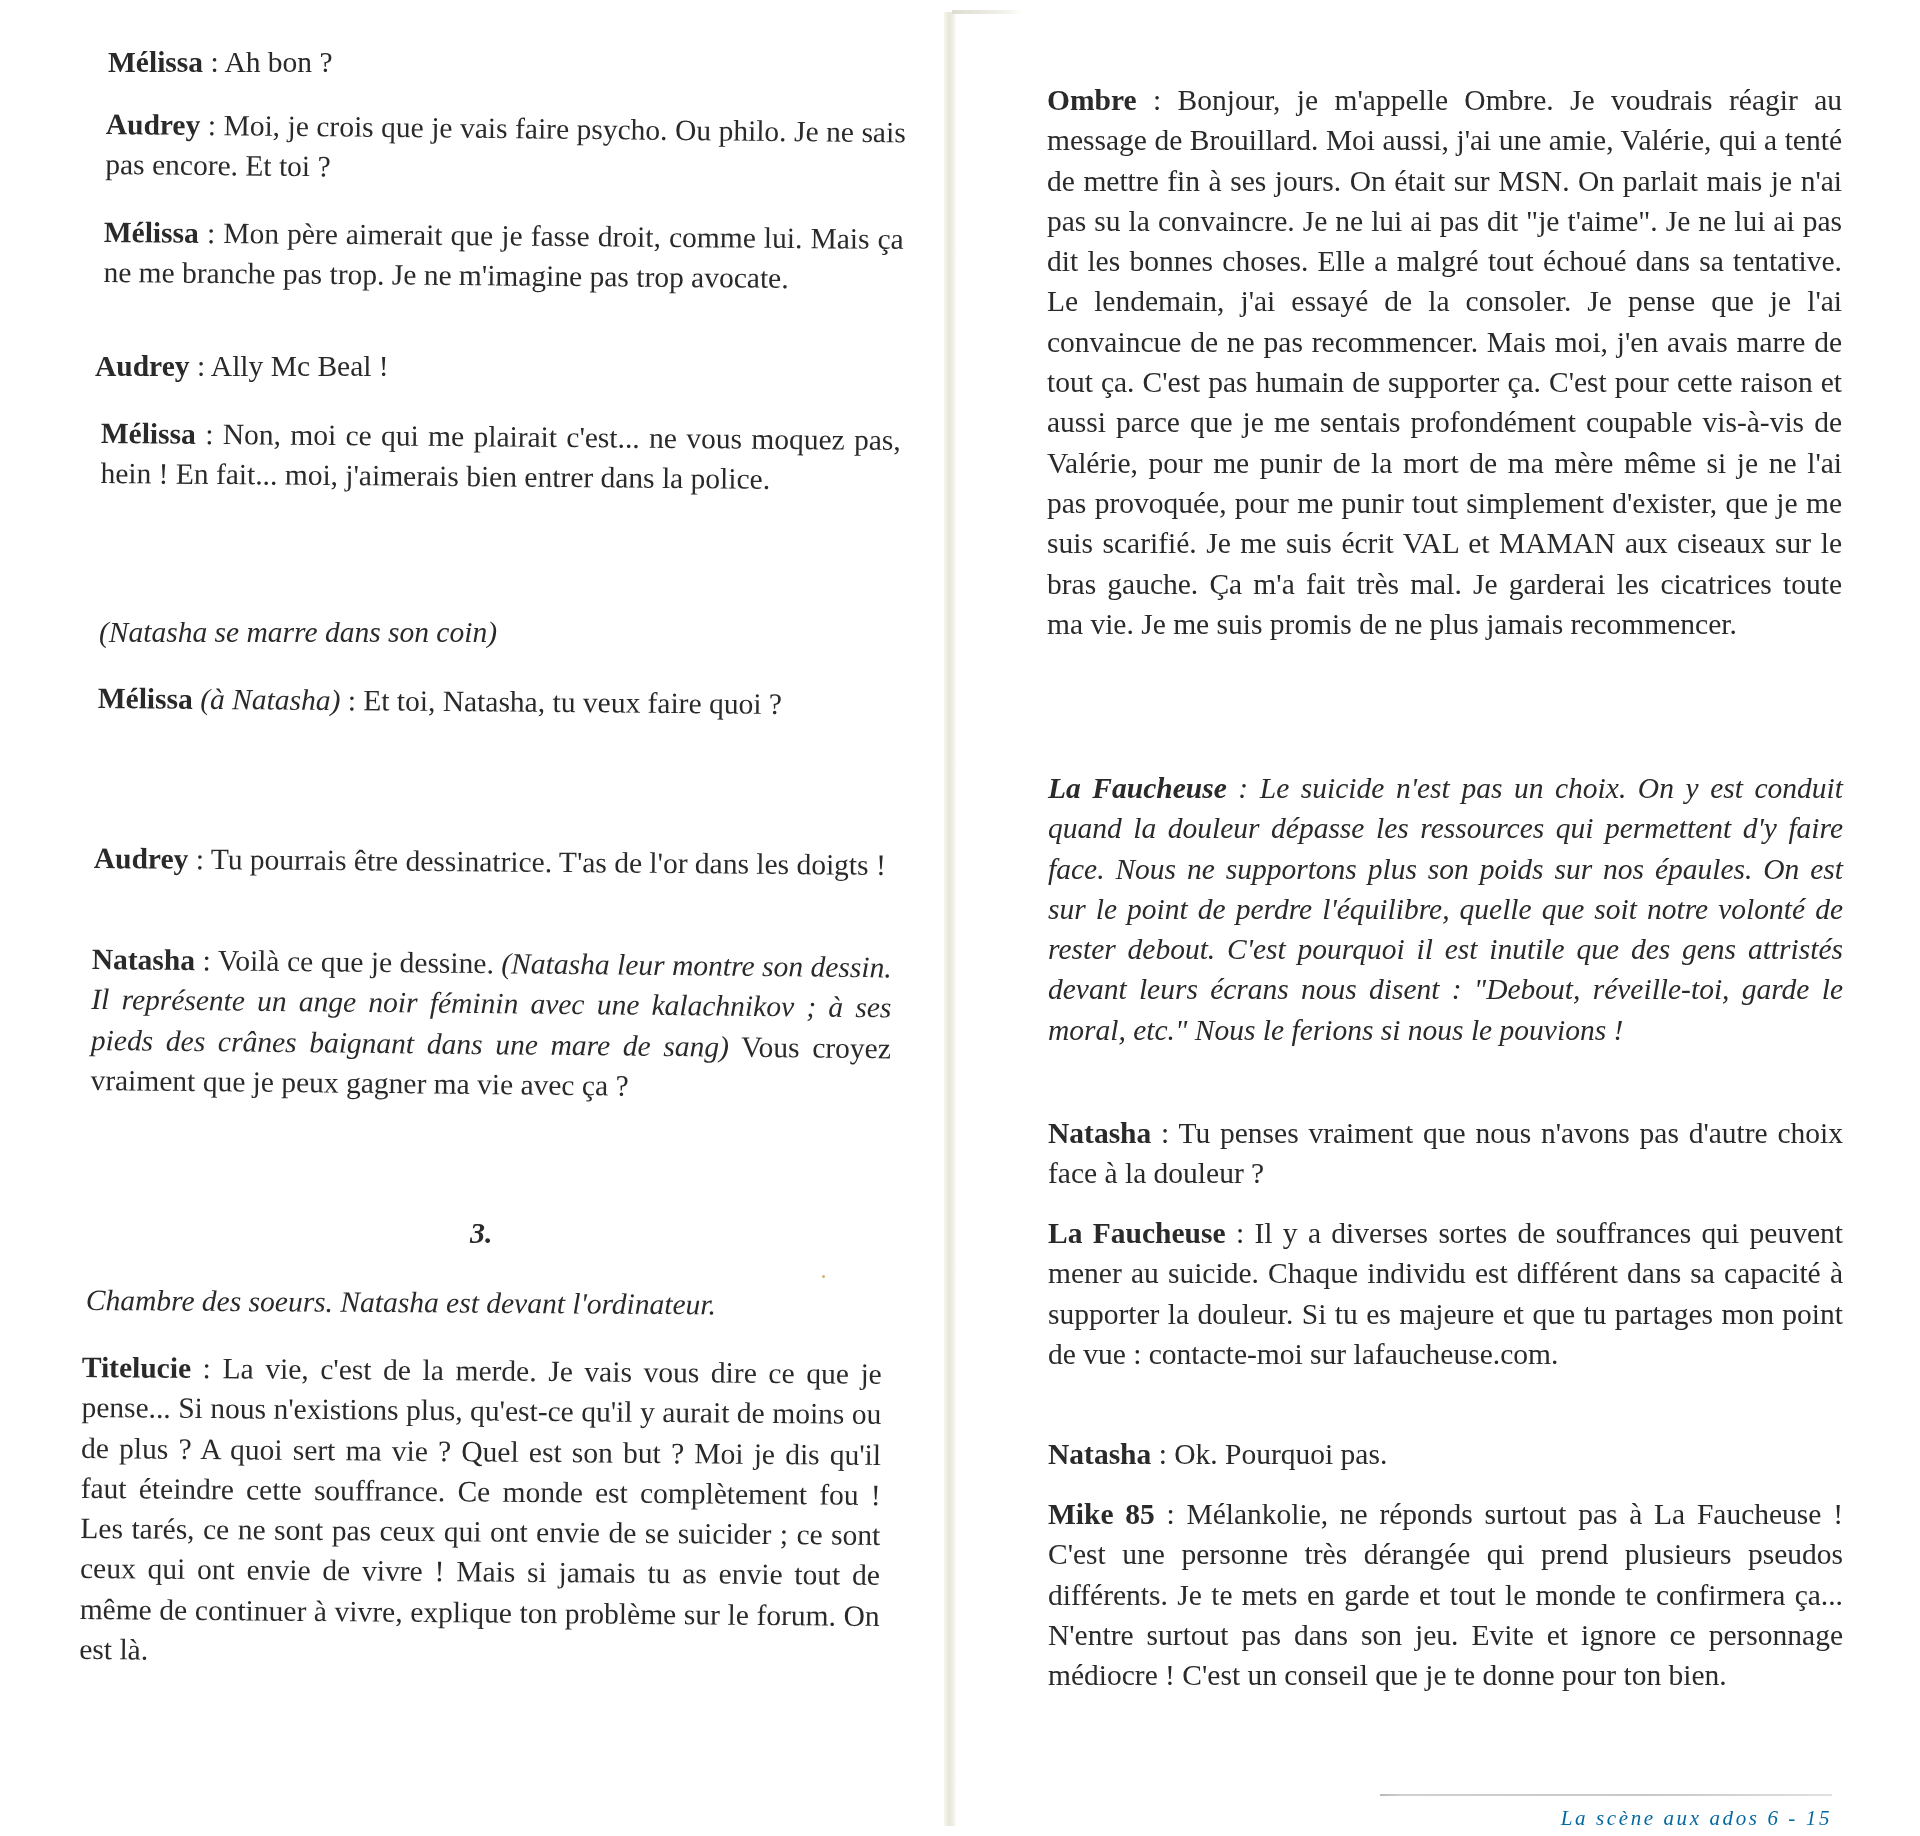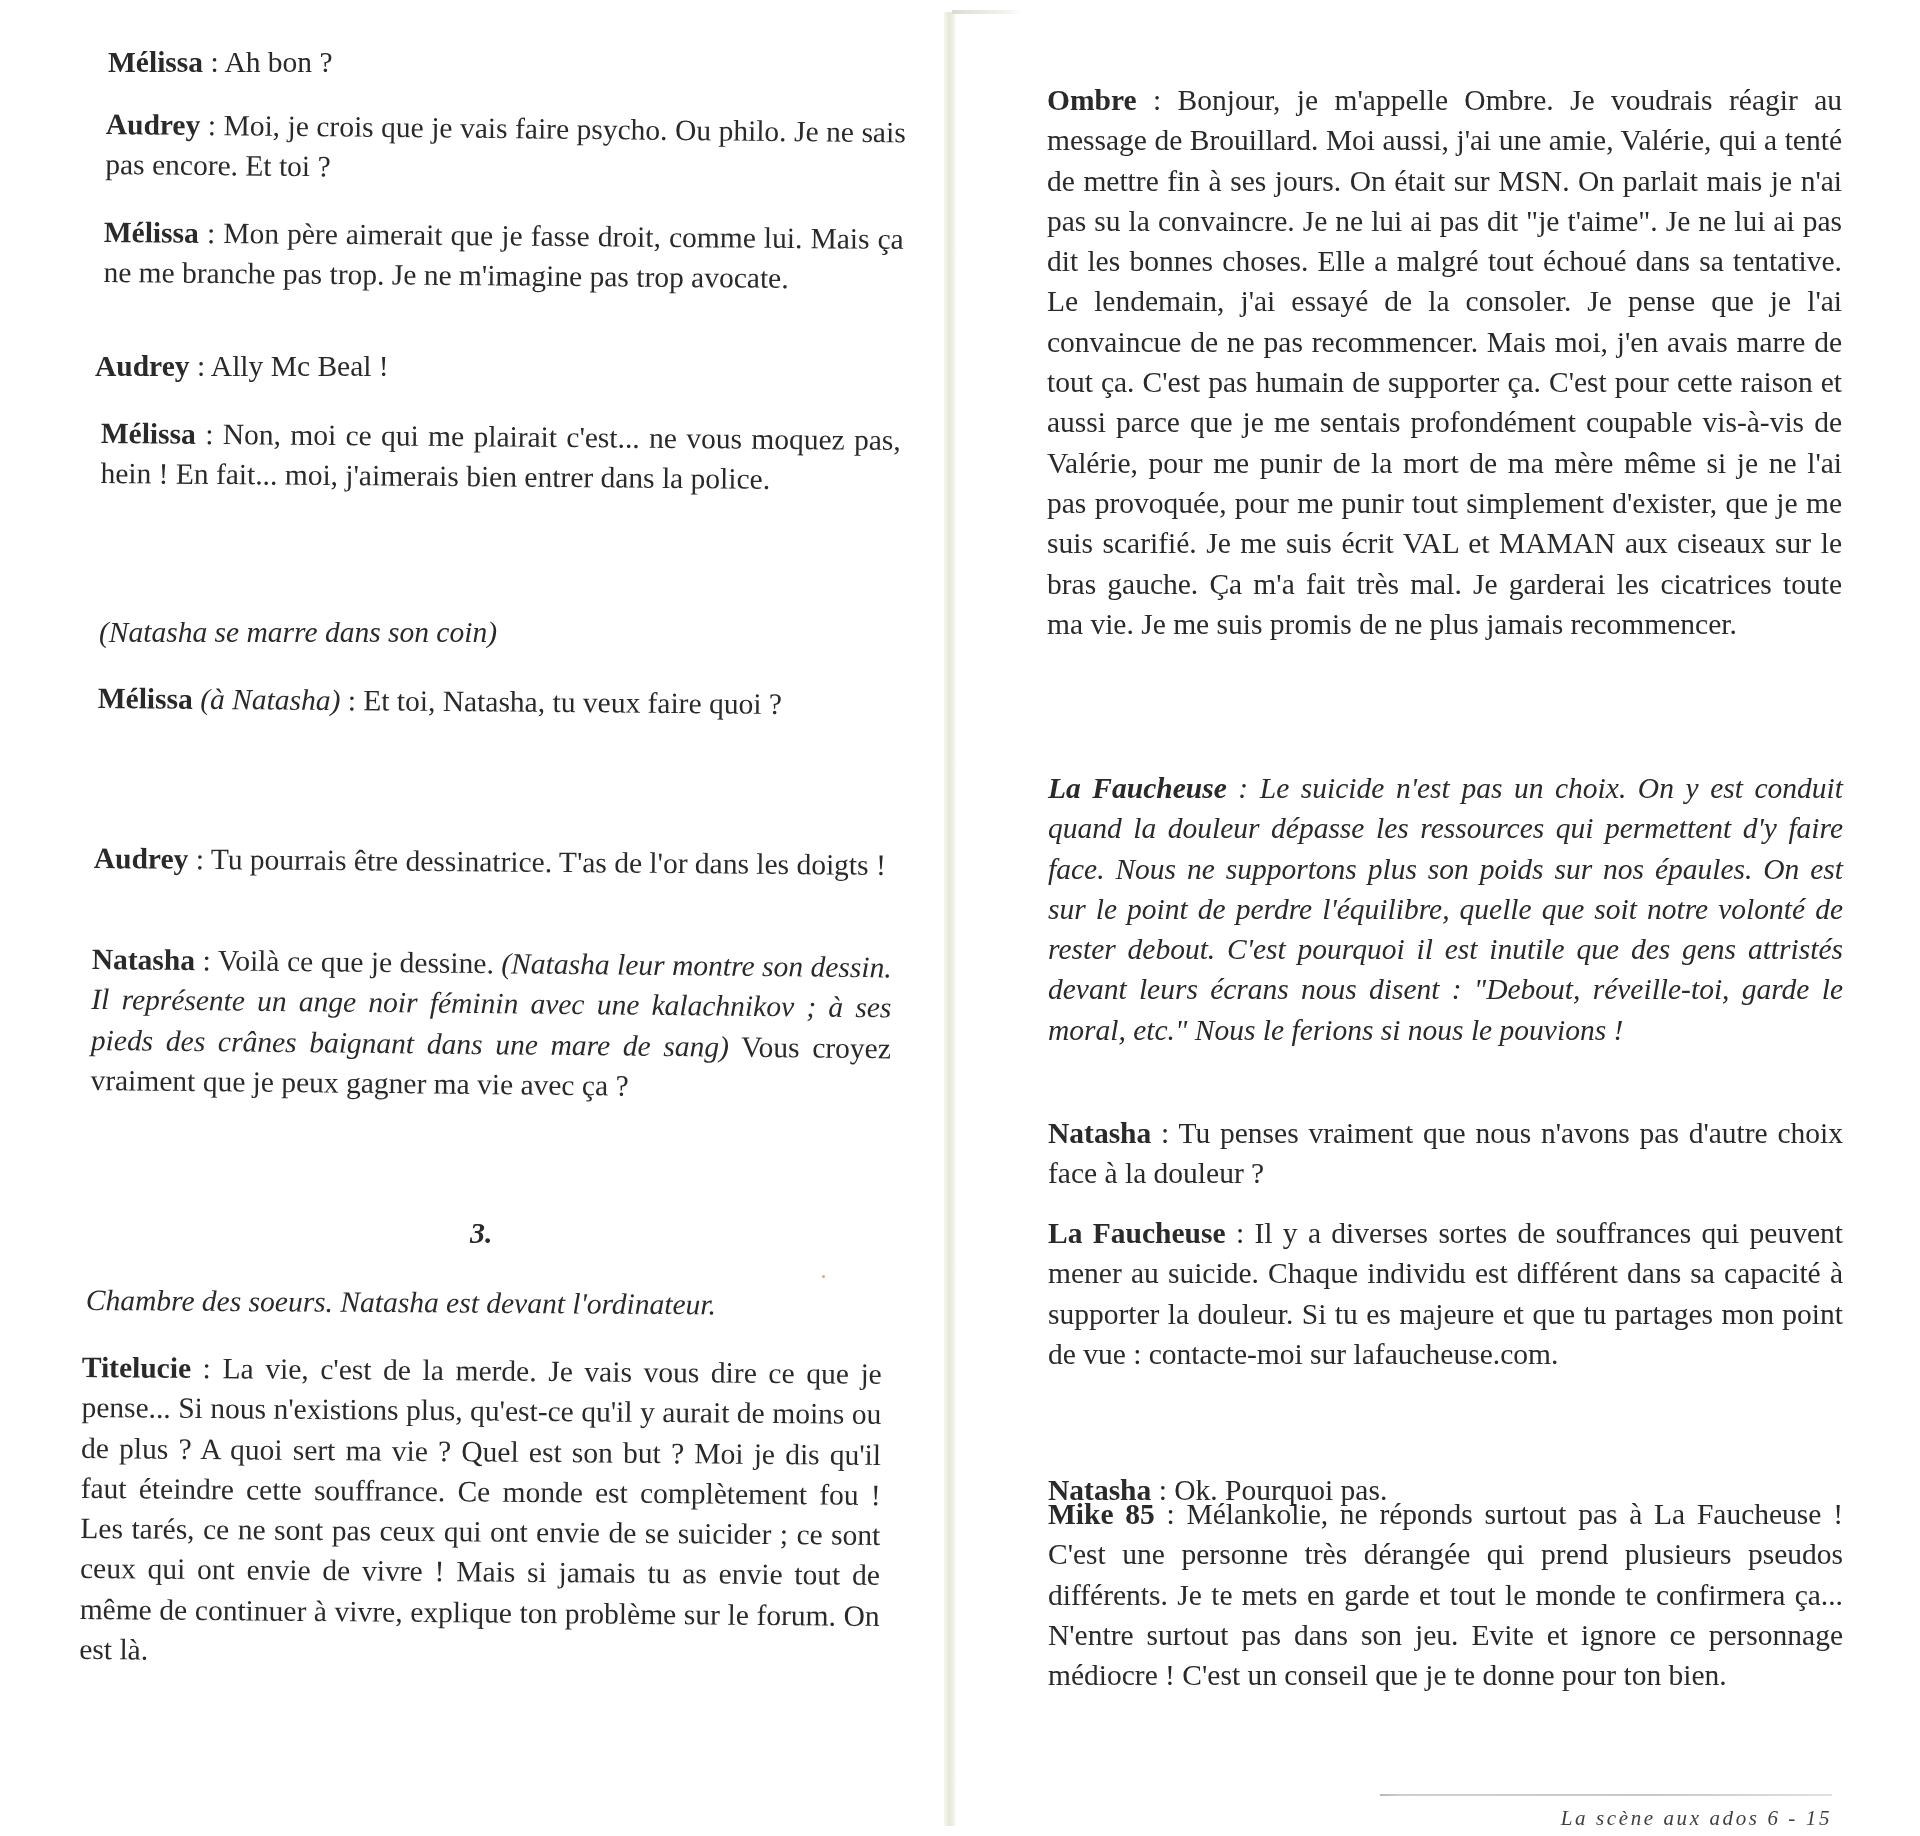--- a/index.html
+++ b/index.html
@@ -14,21 +14,21 @@
             background:linear-gradient(to right,#dcdccf,#f4f4ee 80%,#ffffff); }
   .para { position:absolute; font-size:29.5px; line-height:40.3px; text-align:justify; margin:0; }
   .para .sp { font-weight:bold; }
   .para .it { font-style:italic; }
   .para.last-left { text-align-last:left; }
   .stage { position:absolute; font-style:italic; font-size:29.5px; line-height:40px; margin:0; }
   .scene-num { position:absolute; font-style:italic; font-weight:bold; font-size:30px; }
   .footer-rule { position:absolute; left:1380px; top:1794px; width:452px; height:2px;
                  background:linear-gradient(to right,#b8b8b8 0,#d0d0d0 5%,#c8c8c8 60%,#e0e0e0 100%); }
   .footer-text { position:absolute; right:88px; top:1806px; font-style:italic; font-size:21px;
-                 letter-spacing:2.6px; color:#404040; }
+                 letter-spacing:2.6px; color:#0369a1; }
   .speck { position:absolute; width:3px; height:3px; border-radius:2px; background:#d4b070; }
 </style>
 </head>
 <body>
 
 <div class="gutter"></div>
 <div class="gutter-top"></div>
 <div class="speck" style="left:822px;top:1275px;"></div>
 
 <div class="page" id="left-page">
@@ -71,21 +71,21 @@
   </p>
   <p class="para last-left" style="left:93px;top:768px;width:795px;font-style:italic;">
     <span class="sp">La Faucheuse</span><span> : </span><span>Le suicide n'est pas un choix. On y est conduit quand la douleur dépasse les ressources qui permettent d'y faire face. Nous ne supportons plus son poids sur nos épaules. On est sur le point de perdre l'équilibre, quelle que soit notre volonté de rester debout. C'est pourquoi il est inutile que des gens attristés devant leurs écrans nous disent : "Debout, réveille-toi, garde le moral, etc." Nous le ferions si nous le pouvions !</span>
   </p>
   <p class="para last-left" style="left:93px;top:1213px;width:795px;">
     <span class="sp">La Faucheuse</span><span> : </span><span>Il y a diverses sortes de souffrances qui peuvent mener au suicide. Chaque individu est différent dans sa capacité à supporter la douleur. Si tu es majeure et que tu partages mon point de vue : contacte-moi sur lafaucheuse.com.</span>
   </p>
   <p class="para last-left" style="left:93px;top:1113px;width:795px;">
     <span class="sp">Natasha</span><span> : </span><span>Tu penses vraiment que nous n'avons pas d'autre choix face à la douleur ?</span>
   </p>
-  <p class="para" style="left:93px;top:1434px;width:795px;margin-top:36px;">
+  <p class="para" style="left:93px;top:1434px;width:795px;">
     <span class="sp">Natasha</span><span> : </span><span>Ok. Pourquoi pas.</span>
   </p>
   <p class="para last-left" style="left:93px;top:1494px;width:795px;">
     <span class="sp">Mike 85</span><span> : </span><span>Mélankolie, ne réponds surtout pas à La Faucheuse ! C'est une personne très dérangée qui prend plusieurs pseudos différents. Je te mets en garde et tout le monde te confirmera ça... N'entre surtout pas dans son jeu. Evite et ignore ce personnage médiocre ! C'est un conseil que je te donne pour ton bien.</span>
   </p>
 </div>
 
 <div class="footer-rule"></div>
 <div class="footer-text">La scène aux ados 6 - 15</div>
 

